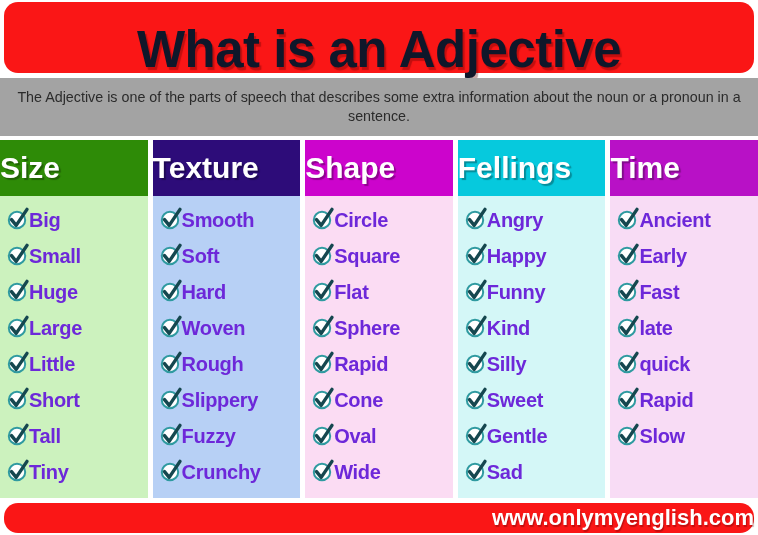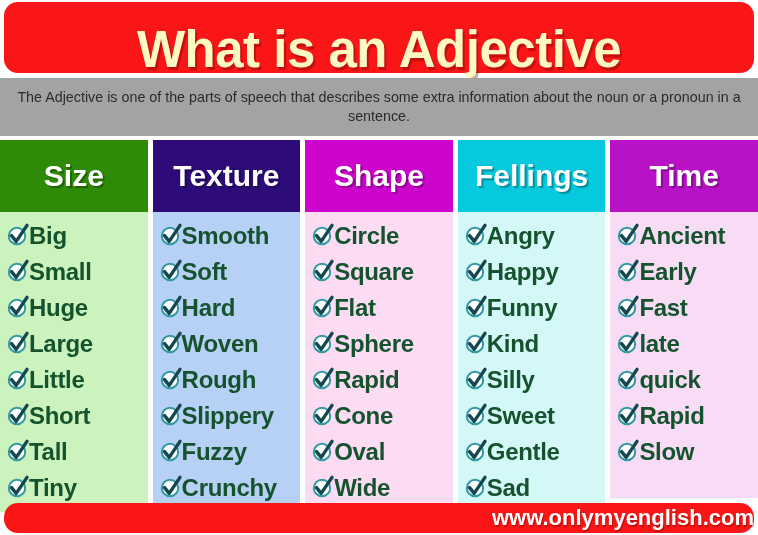--- a/index.html
+++ b/index.html
@@ -30,21 +30,21 @@
     top: 2px;
     width: 750px;
     height: 71px;
     background: #fa1616;
     border-radius: 14px;
     display: flex;
     align-items: center;
     justify-content: center;
   }
   .title-text {
-    color: #fef9c3;
+    color: #0f172a;
     font-family: "Liberation Sans", sans-serif;
     font-size: 51px;
     font-weight: bold;
     letter-spacing: -0.5px;
     line-height: 1;
     text-shadow: 2px 3px 1px rgba(90,0,0,0.35);
     white-space: nowrap;
     margin-top: 24px;
   }
 
@@ -82,24 +82,23 @@
     gap: 5px;
     box-sizing: border-box;
   }
   .column {
     flex: 1 1 0;
     display: flex;
     flex-direction: column;
     min-width: 0;
   }
   .col-header {
-    height: 72px;
+    height: 56px;
     display: flex;
     align-items: center;
-    justify-content: center;
     flex: 0 0 auto;
   }
   .col-header-text {
     color: #ffffff;
     font-family: "Liberation Sans", sans-serif;
     font-size: 30px;
     font-weight: bold;
     line-height: 1;
     text-shadow: 2px 2px 1px rgba(0,0,0,0.30);
     white-space: nowrap;
@@ -128,23 +127,23 @@
   .check-icon svg {
     position: absolute;
     left: 0;
     top: -3px;
     width: 26px;
     height: 26px;
     overflow: visible;
   }
   .word-label {
     font-family: "Liberation Sans", sans-serif;
-    font-size: 24px;
+    font-size: 20px;
     font-weight: bold;
-    color: #14532d;
+    color: #6d28d9;
     line-height: 1;
     white-space: nowrap;
     letter-spacing: -0.3px;
   }
 
   
   .col-0 .col-header { background: #2e8b07; }
   .col-0 .col-body   { background: #ccf2be; }
   .col-1 .col-header { background: #2d0c79; }
   .col-1 .col-body   { background: #b7d0f5; }

